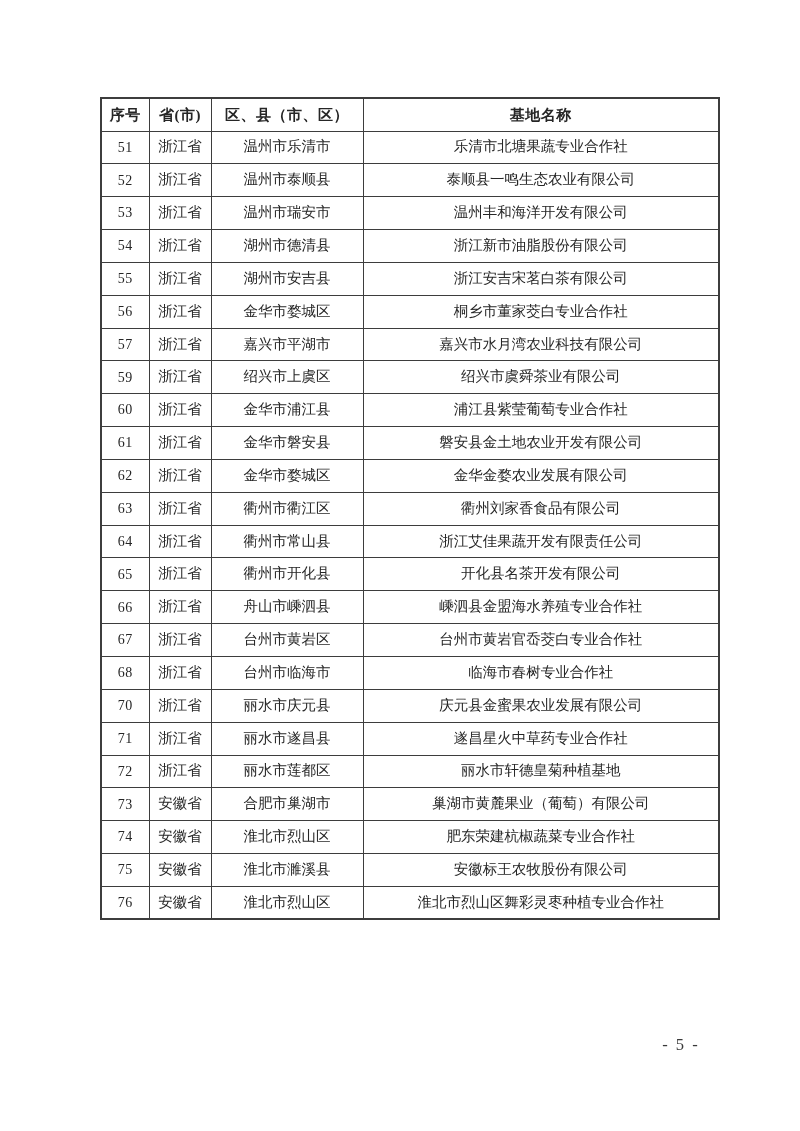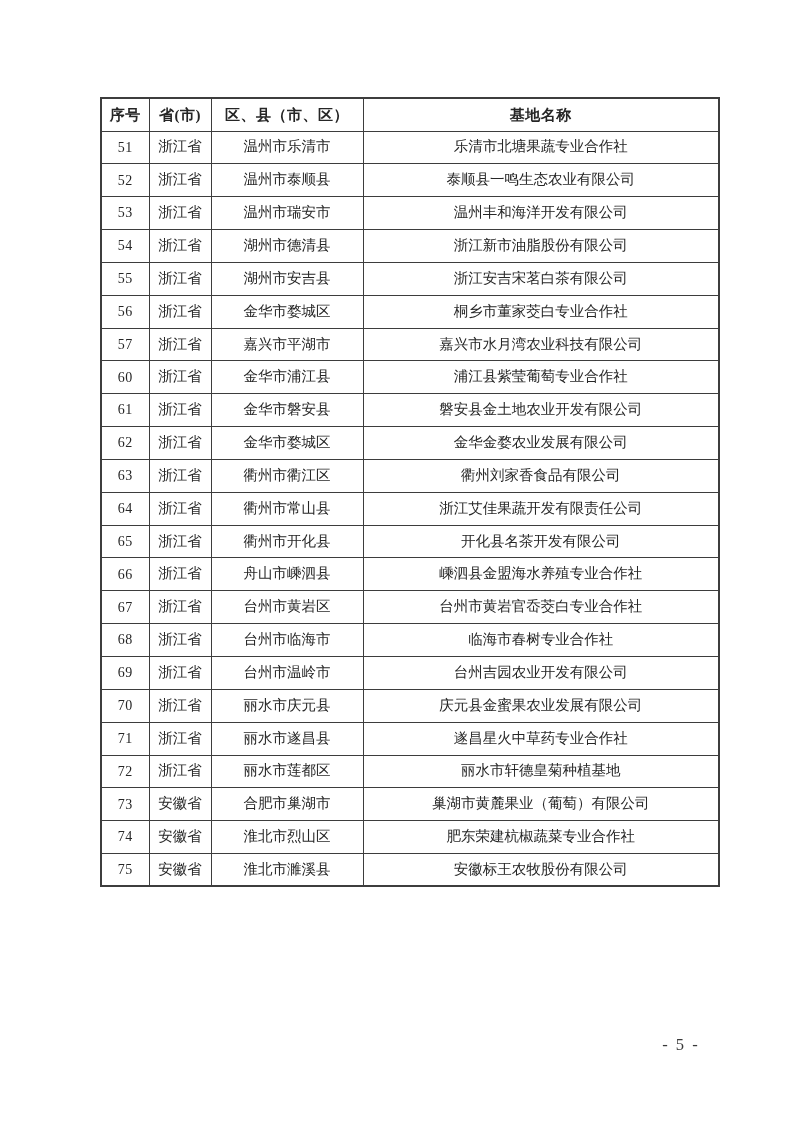--- a/index.html
+++ b/index.html
@@ -109,20 +109,26 @@
         <td>金华市婺城区</td>
         <td>桐乡市董家茭白专业合作社</td>
       </tr>
       <tr>
         <td class="cell-index">57</td>
         <td>浙江省</td>
         <td>嘉兴市平湖市</td>
         <td>嘉兴市水月湾农业科技有限公司</td>
       </tr>
       <tr>
+        <td class="cell-index">59</td>
+        <td>浙江省</td>
+        <td>绍兴市上虞区</td>
+        <td>绍兴市虞舜茶业有限公司</td>
+      </tr>
+      <tr>
         <td class="cell-index">60</td>
         <td>浙江省</td>
         <td>金华市浦江县</td>
         <td>浦江县紫莹葡萄专业合作社</td>
       </tr>
       <tr>
         <td class="cell-index">61</td>
         <td>浙江省</td>
         <td>金华市磐安县</td>
         <td>磐安县金土地农业开发有限公司</td>
@@ -163,26 +169,20 @@
         <td>台州市黄岩区</td>
         <td>台州市黄岩官岙茭白专业合作社</td>
       </tr>
       <tr>
         <td class="cell-index">68</td>
         <td>浙江省</td>
         <td>台州市临海市</td>
         <td>临海市春树专业合作社</td>
       </tr>
       <tr>
-        <td class="cell-index">69</td>
-        <td>浙江省</td>
-        <td>台州市温岭市</td>
-        <td>台州吉园农业开发有限公司</td>
-      </tr>
-      <tr>
         <td class="cell-index">70</td>
         <td>浙江省</td>
         <td>丽水市庆元县</td>
         <td>庆元县金蜜果农业发展有限公司</td>
       </tr>
       <tr>
         <td class="cell-index">71</td>
         <td>浙江省</td>
         <td>丽水市遂昌县</td>
         <td>遂昌星火中草药专业合作社</td>
@@ -203,17 +203,23 @@
         <td class="cell-index">74</td>
         <td>安徽省</td>
         <td>淮北市烈山区</td>
         <td>肥东荣建杭椒蔬菜专业合作社</td>
       </tr>
       <tr>
         <td class="cell-index">75</td>
         <td>安徽省</td>
         <td>淮北市濉溪县</td>
         <td>安徽标王农牧股份有限公司</td>
+      </tr>
+      <tr>
+        <td class="cell-index">76</td>
+        <td>安徽省</td>
+        <td>淮北市烈山区</td>
+        <td>淮北市烈山区舞彩灵枣种植专业合作社</td>
       </tr>
     </tbody>
 </table>
 
 <div class="page-number">- 5 -</div>
 
 </body></html>

